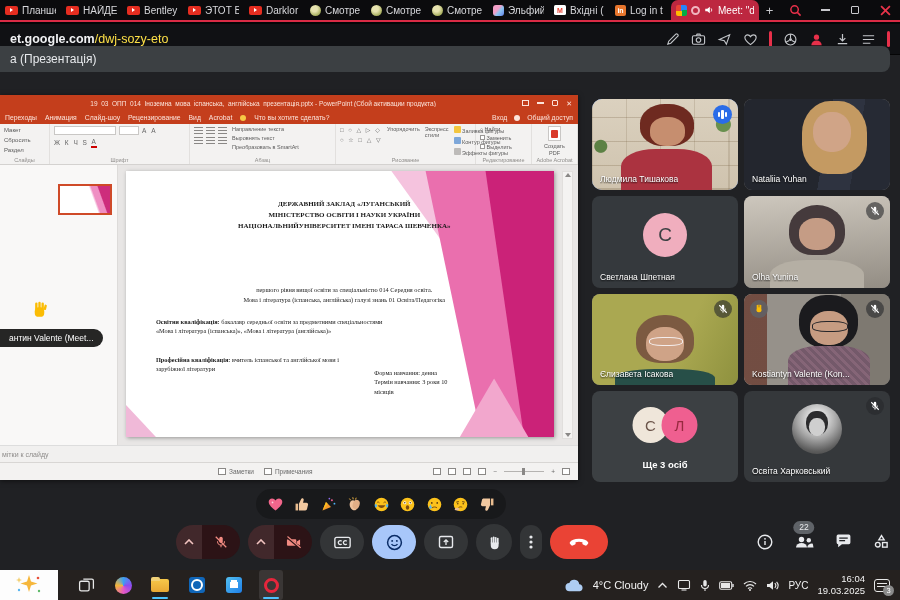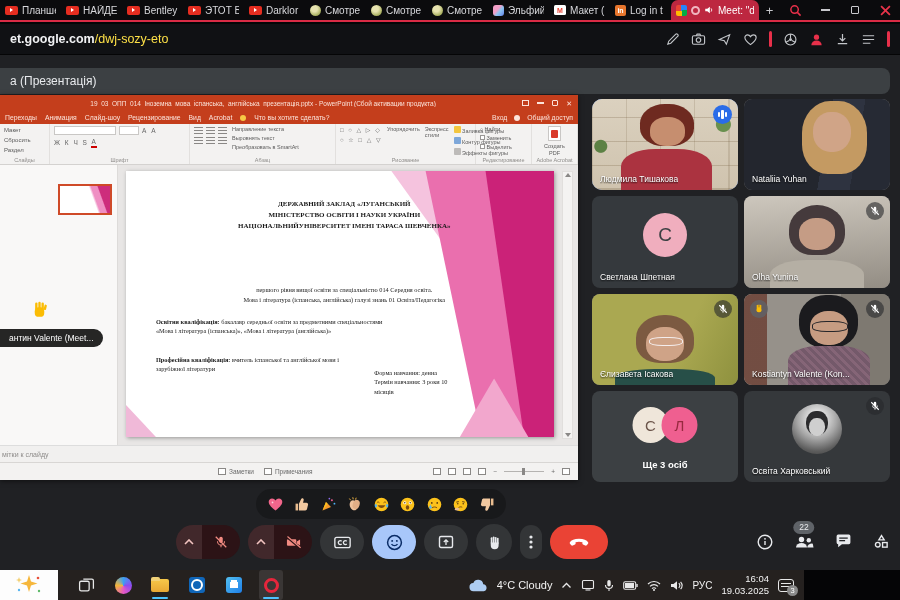--- a/index.html
+++ b/index.html
@@ -31,21 +31,21 @@
 
 
 #urlbar{position:absolute;left:0;top:24px;width:900px;height:30px;background:#101114;display:flex;align-items:center;padding:0 10px}
 #urlbar .host{font-size:12.5px;color:#f1f2f4;font-weight:700}
 #urlbar .path{font-size:12.5px;color:#fde047}
 .urlicons{margin-left:auto;display:flex;align-items:center;gap:11px;color:#c3c6ca}
 .redsep{width:3px;height:16px;background:#e8304a;border-radius:1.5px}
 
 
 #meetbg{position:absolute;left:0;top:55px;width:900px;height:515px;background:#202124}
-#presbar{position:absolute;left:0;top:68px;width:890px;height:26px;background:#3c4043;border-radius:0 8px 8px 0;display:flex;align-items:center;padding:0 10px;color:#e8eaed;font-size:12px}
+#presbar{position:absolute;left:0;top:46px;width:890px;height:26px;background:#3c4043;border-radius:0 8px 8px 0;display:flex;align-items:center;padding:0 10px;color:#e8eaed;font-size:12px}
 
 
 #ppt{position:absolute;left:0;top:95px;width:578px;height:385px;background:#f3f2f1;box-shadow:0 1px 5px rgba(0,0,0,.55)}
 .ppt-title{height:16px;background:#c43e1c;display:flex;align-items:center;padding:0 4px}
 .ppt-title .fname{flex:1;text-align:center;font-size:6.5px;color:#fbe3da;white-space:nowrap;overflow:hidden}
 .ptc{display:flex;gap:8px;align-items:center;padding-right:2px}
 .ptc .b1{width:7px;height:6px;border:1px solid #fbe3da}
 .ptc .b2{width:7px;height:1.3px;background:#fbe3da}
 .ptc .b3{width:6px;height:6px;border:1px solid #fbe3da;border-radius:1px}
 .ptc .b4{color:#fbe3da;font-size:7px;line-height:1}
@@ -157,21 +157,21 @@
 .cbtn{height:34px;width:44px;border-radius:17px;background:#333537;display:grid;place-items:center;color:#e8eaed}
 .cbtn.blue{background:#a8c7fa;color:#0a2c66}
 .cbtn.hand{width:36px;height:36px;border-radius:50%}
 .cbtn.dots{width:22px;border-radius:12px}
 .endcall{height:34px;width:58px;border-radius:17px;background:#ea4335;display:grid;place-items:center;color:#fff}
 #meetright{position:absolute;right:10px;top:533px;display:flex;align-items:center;gap:21px;color:#e8eaed;z-index:6}
 .pwrap{position:relative}
 .pbadge{position:absolute;top:-14px;left:50%;transform:translateX(-50%);background:#5f6368;color:#e8eaed;font-size:8.5px;border-radius:9px;padding:1.5px 6px}
 
 
-#taskbar{position:absolute;left:0;top:570px;width:804px;height:30px;background:#25211f;display:flex;align-items:center;z-index:7}
+#taskbar{position:absolute;left:0;top:570px;width:900px;height:30px;background:#25211f;display:flex;align-items:center;z-index:7}
 .widget{width:58px;height:30px;background:#fdfdfd;display:grid;place-items:center}
 .tk{display:flex;align-items:center;gap:13px;margin-left:16px}
 .tkbtn{position:relative;width:24px;height:30px;display:grid;place-items:center}
 .uline{position:absolute;bottom:1px;left:4px;right:4px;height:2.5px;border-radius:2px;background:#4cc2ff}
 .opera-wrap{background:#3a3635;border-radius:3px}
 .copilot{width:17px;height:17px;border-radius:50%;background:conic-gradient(#3aa0f3,#8e4bf0,#e558c4,#f3b53a,#3aa0f3)}
 .fold{width:18px;height:13px;background:linear-gradient(#f7c84a,#e9a834);border-radius:2px;position:relative}
 .fold::before{content:"";position:absolute;left:0;top:-2px;width:9px;height:4px;background:#f2d178;border-radius:2px 2px 0 0}
 .outl{width:16px;height:16px;background:#1066b8;border-radius:3px;display:grid;place-items:center}
 .outl::after{content:"";width:8px;height:8px;border:2px solid #fff;border-radius:50%}
@@ -224,21 +224,21 @@
     <div class="tab">
         <span class="ic-av"></span>
         <span class="lbl">Смотре</span>
       </div>
     <div class="tab">
         <span class="ic-elf"></span>
         <span class="lbl">Эльфий</span>
       </div>
     <div class="tab">
         <span class="ic-gm"></span>
-        <span class="lbl">Макет (</span>
+        <span class="lbl">Вхідні (</span>
       </div>
     <div class="tab">
         <span class="ic-li"></span>
         <span class="lbl">Log in t</span>
       </div>
     <div class="tab active">
       <span class="ic-meet"></span>
       <span class="ic-rec"></span>
       <svg width="10" height="10" viewBox="0 0 12 12">
           <path d="M1.5 4.5 h2.5 L7 2 v8 L4 7.5 H1.5z" fill="#fff"></path>

